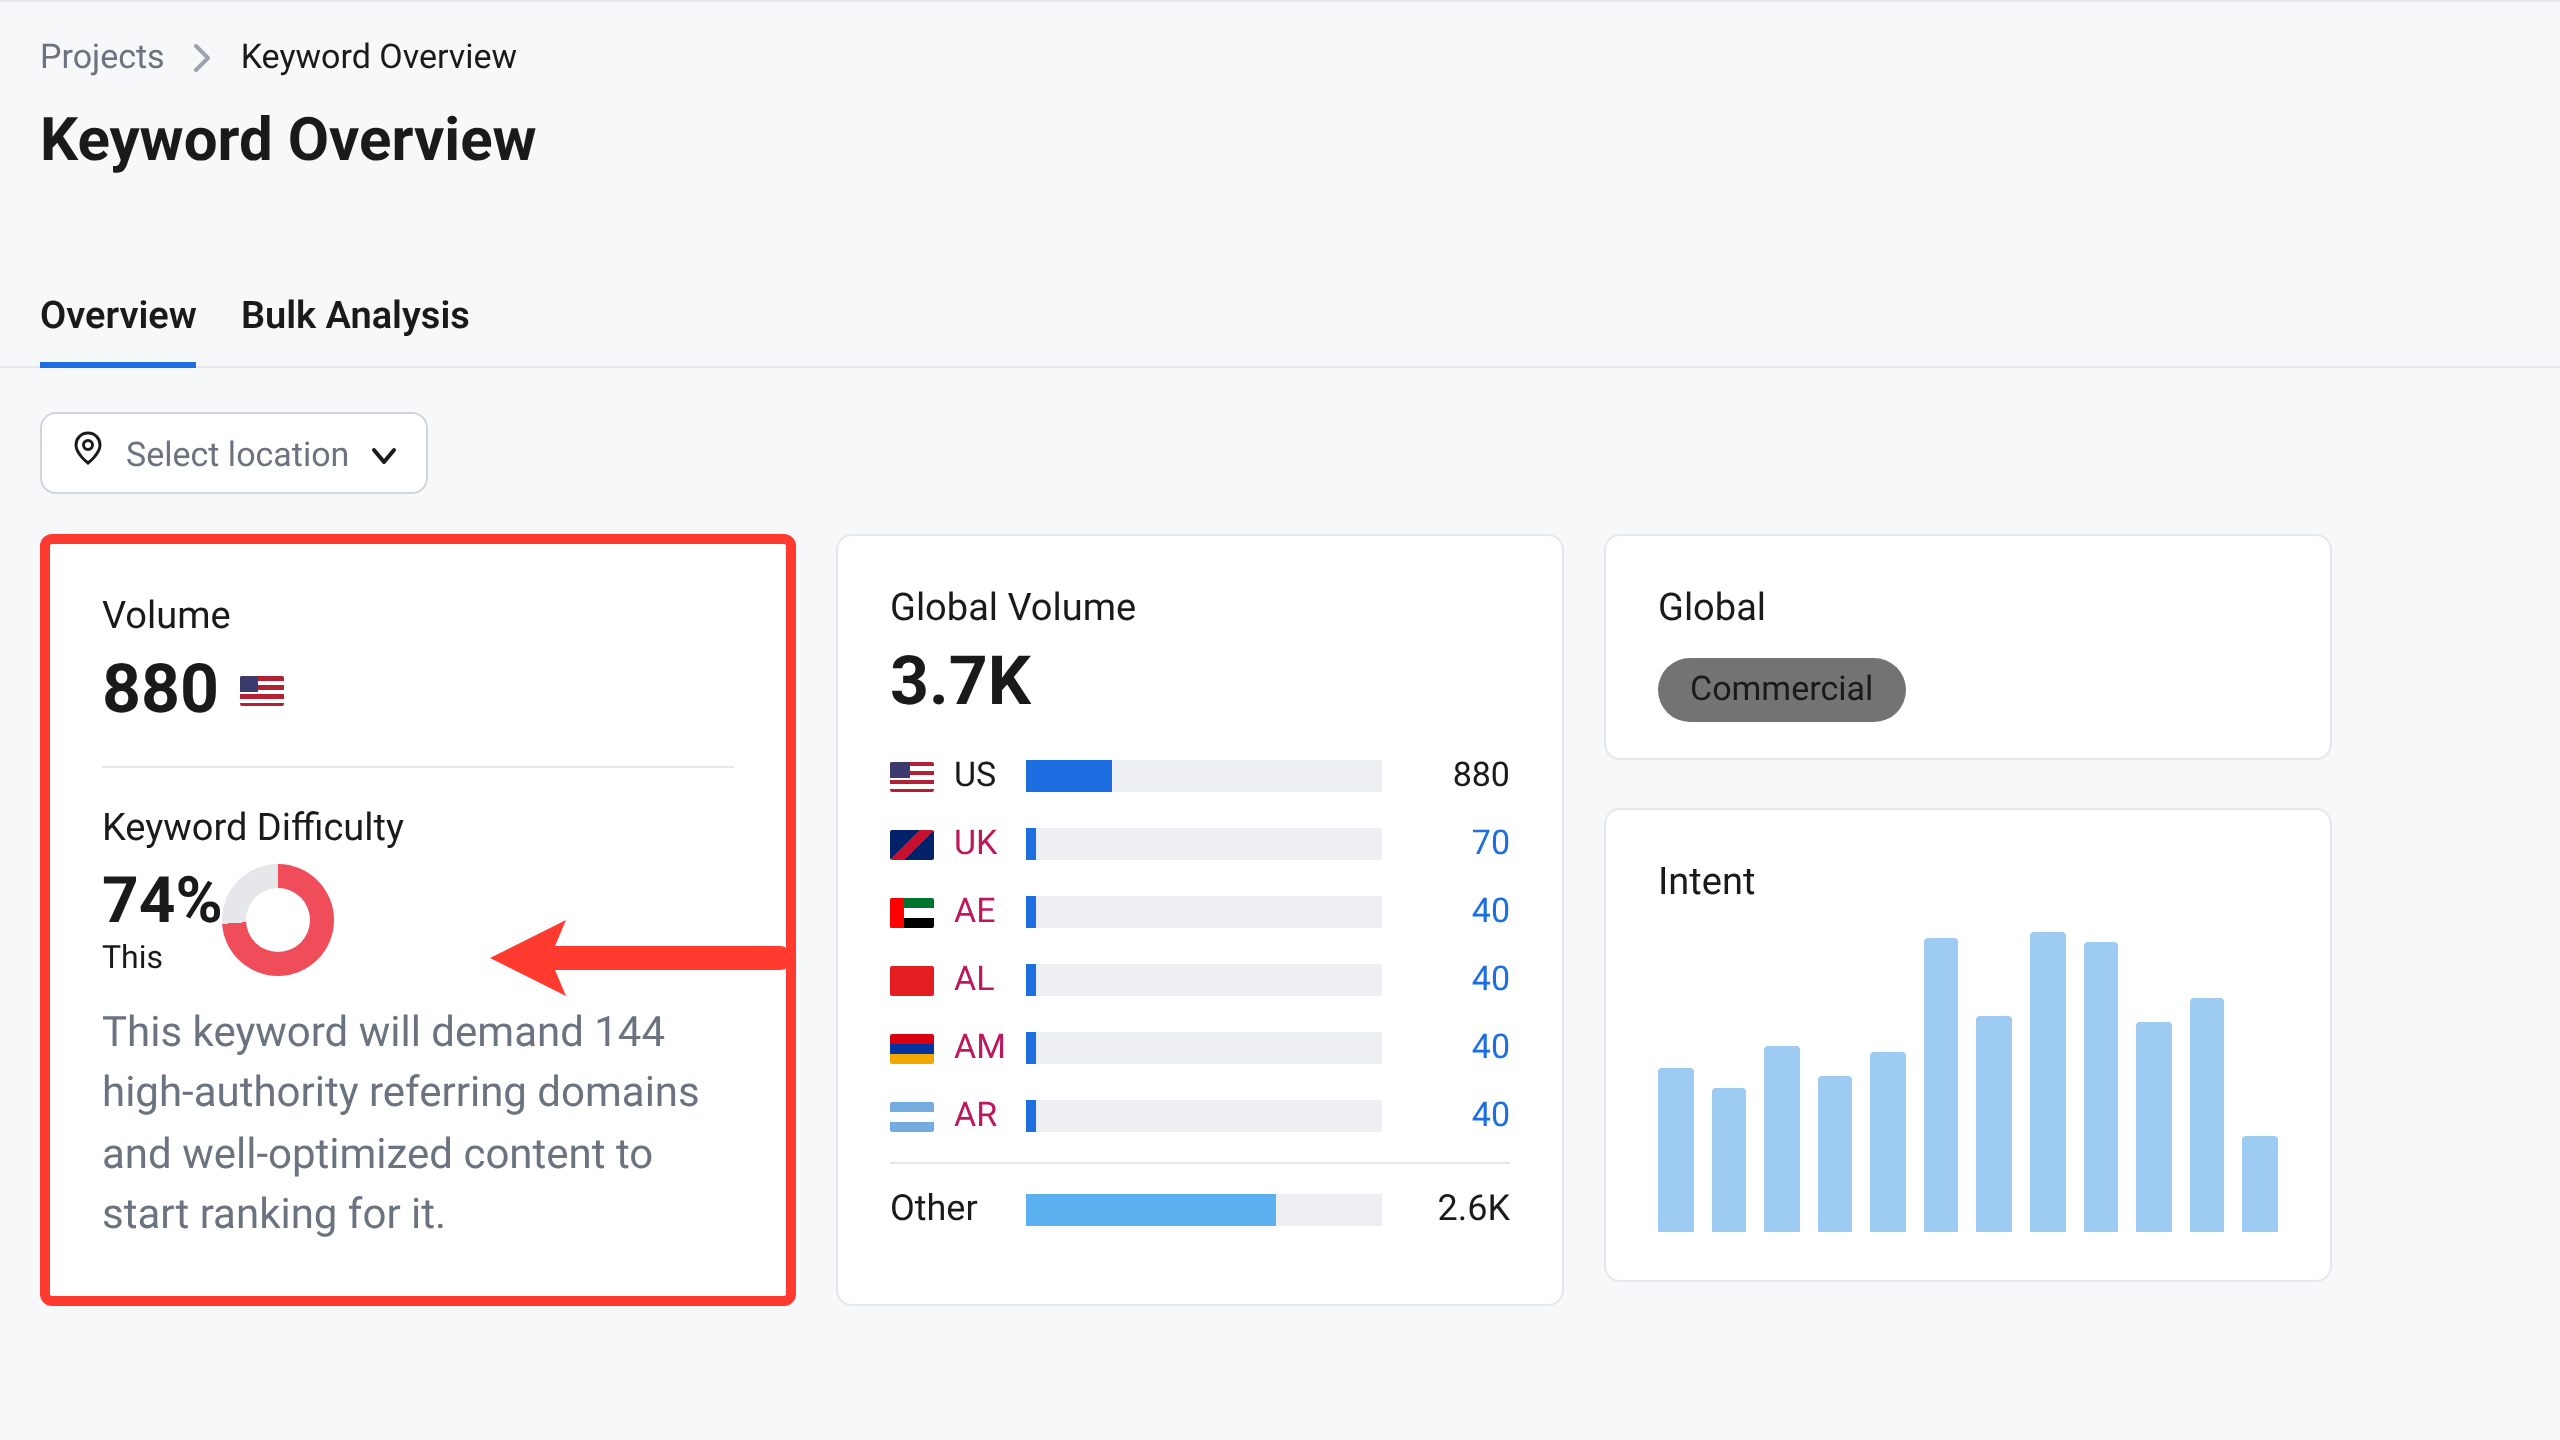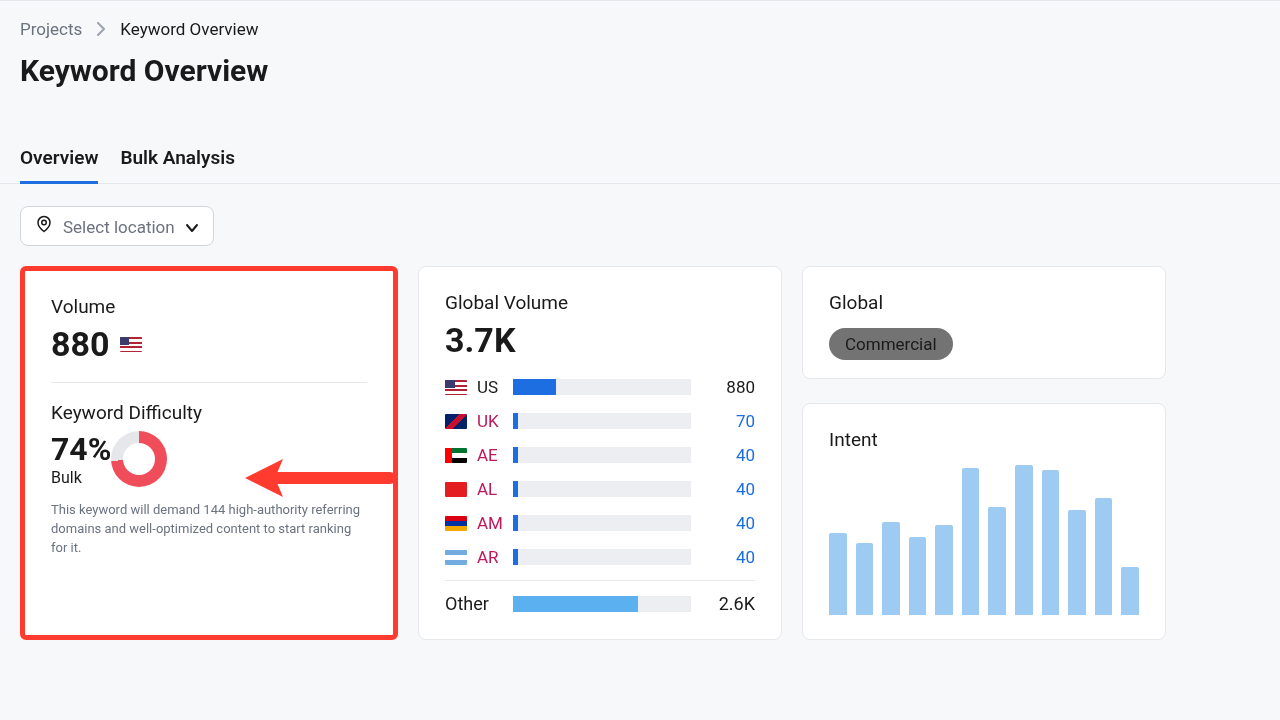--- a/index.html
+++ b/index.html
@@ -127,21 +127,21 @@
   .kd-pct {
     font-size: 32px;
     font-weight: 700;
   }
   .kd-label {
     font-size: 16px;
     color: #1a1a1a;
   }
   .kd-desc {
     margin-top: 14px;
-    font-size: 13px;
+    font-size: 21px;
     color: #6b7280;
     line-height: 1.45;
   }
   .donut {
     width: 56px;
     height: 56px;
     border-radius: 50%;
     background: conic-gradient(#ef4d5a 0deg 266deg, #e5e7eb 266deg 360deg);
     position: relative;
   }
@@ -288,21 +288,21 @@
       <div class="card-heading">Volume</div>
       <div class="big-number">
         <span>880</span>
         <span class="flag us"></span>
       </div>
       <hr class="divider">
       <div class="card-heading">Keyword Difficulty</div>
       <div class="kd-row">
         <div class="kd-text">
           <div class="kd-pct">74%</div>
-          <div class="kd-label">Bulk</div>
+          <div class="kd-label">This</div>
         </div>
         <div class="donut"></div>
       </div>
       <div class="kd-desc">This keyword will demand 144 high-authority referring domains and well-optimized content to start ranking for it.</div>
       <div class="arrow-annotation">
         <svg width="160" height="50" viewBox="0 0 160 50">
           <path d="M155 25 L30 25" stroke="#ff3b2f" stroke-width="12" stroke-linecap="round"></path>
           <path d="M10 25 L48 6 L40 25 L48 44 Z" fill="#ff3b2f"></path>
         </svg>
       </div>

